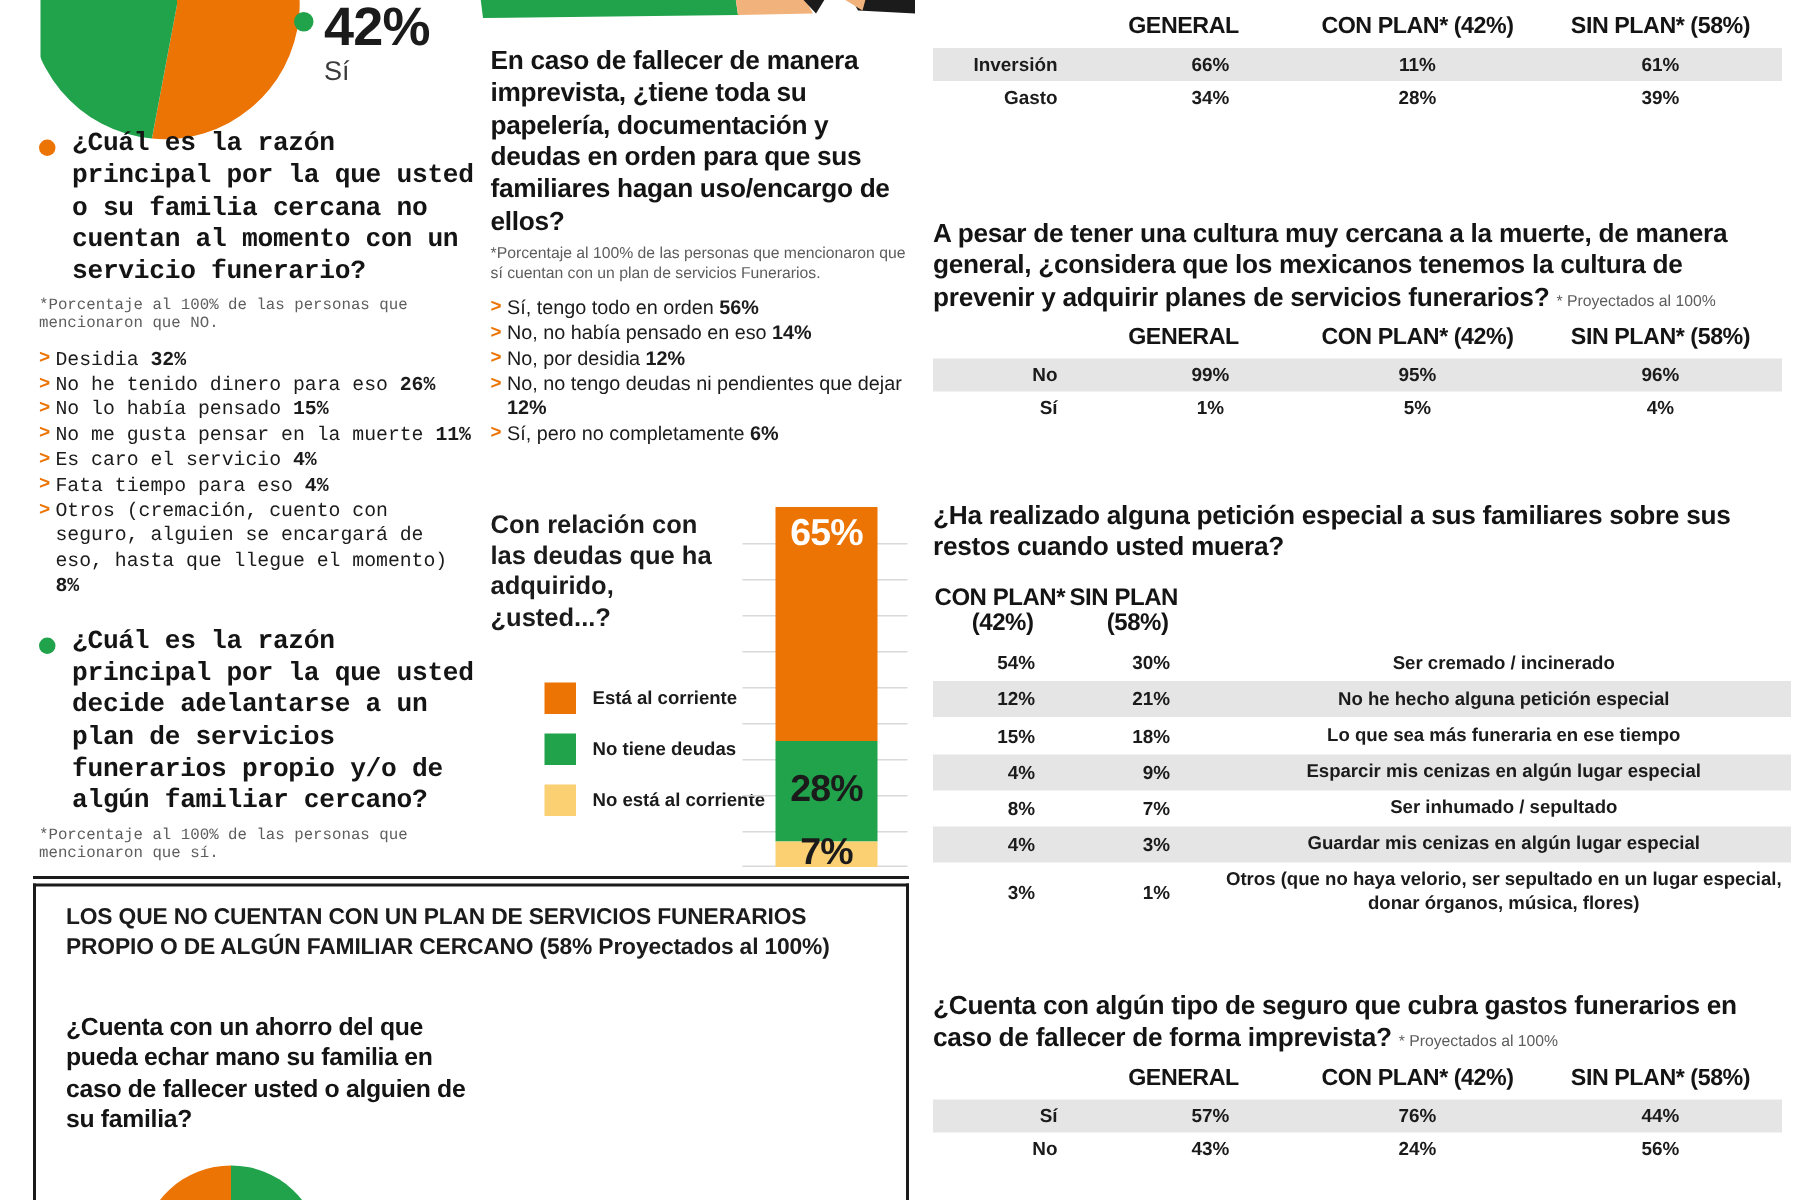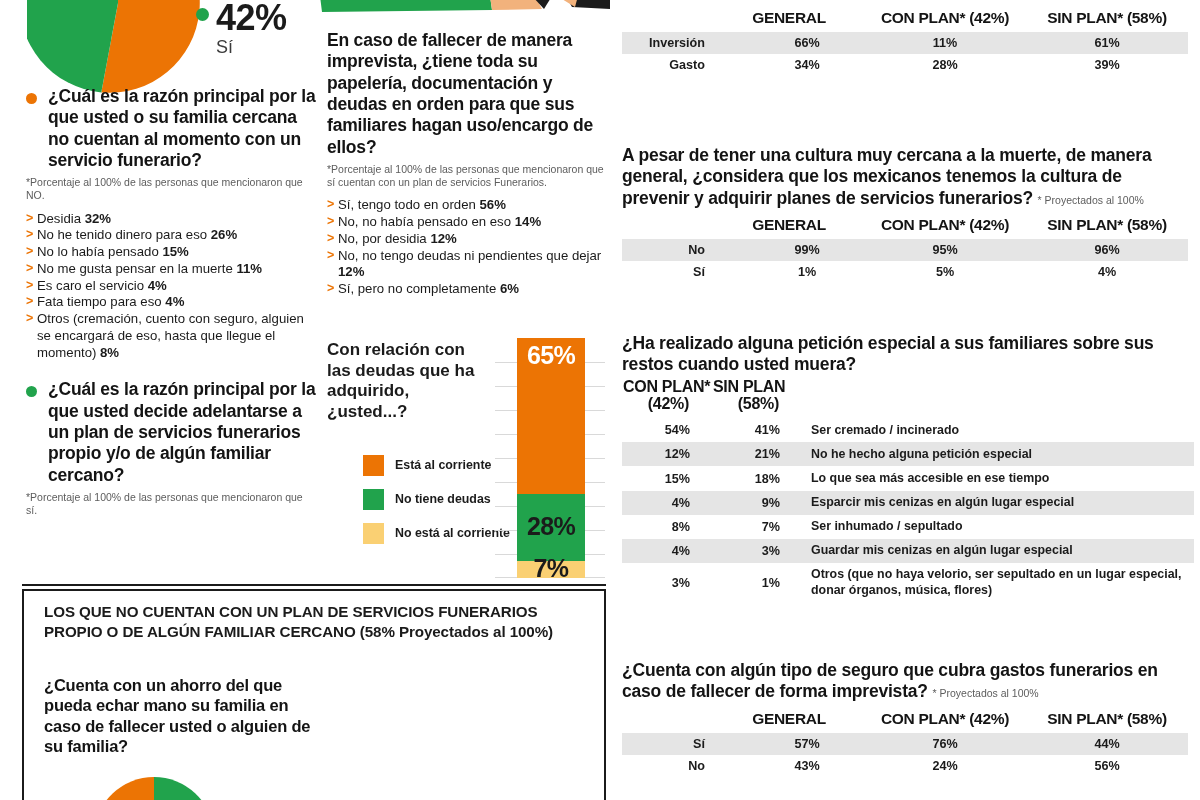--- a/index.html
+++ b/index.html
@@ -65,20 +65,21 @@
   }
   ul.arrow-orange li::before { color: #ec7404; }
   ul.arrow-green  li::before { color: #21a34c; }
   ul.arrow-list b { font-weight: bold; }
 
   
   #left-col {
     position: absolute;
     left: 26px; top: 0;
     width: 290px;
+    font-family: Liberation Mono, monospace;
   }
 
   .pie-legend-row {
     position: absolute;
     left: 196px; top: 0px;
     display: flex;
     align-items: flex-start;
   }
   .legend-dot {
     width: 13px; height: 13px;
@@ -263,21 +264,21 @@
     font-size: 12.6px;
     font-weight: bold;
   }
   table.tbl td.v1 { text-align: center; padding-left: 36px; }
   tr.stripe td { background: #e5e5e5; }
 
   
   table.ptbl {
     border-collapse: collapse;
     width: 566px;
-    margin-top: 1px;
+    margin-top: 13px;
     table-layout: fixed;
   }
   table.ptbl th {
     font-size: 16px;
     font-weight: bold;
     letter-spacing: -0.3px;
     color: #141414;
     vertical-align: top;
     padding-bottom: 6px;
     line-height: 1.08;
@@ -286,21 +287,21 @@
   table.ptbl th.pc1 { width: 88px; text-align: left; }
   table.ptbl th.pc2 { width: 390px; }
   table.ptbl td {
     font-size: 12.6px;
     font-weight: bold;
     padding: 4.5px 0;
     color: #1b1b1b;
   }
   table.ptbl td.pv { text-align: right; padding-right: 22px; }
   table.ptbl td.ptxt {
-    text-align: left;
+    text-align: center;
     padding-left: 9px;
     font-size: 12.4px;
     line-height: 1.22;
   }
   .sub2 { display: block; text-align: right; padding-right: 22px; }
 
   .hr-top {
     position: absolute;
     left: 22px; top: 584px;
     width: 584px; height: 2px;
@@ -503,32 +504,32 @@
         <th class="pc1">
           <span>SIN PLAN</span>
           <span class="sub2">(58%)</span>
         </th>
         <th class="pc2"></th>
       </tr>
         </thead>
       <tbody id="t3-body">
           <tr>
             <td class="pv">54%</td>
-            <td class="pv">41%</td>
+            <td class="pv">30%</td>
             <td class="ptxt">Ser cremado / incinerado</td>
           </tr>
           <tr class="stripe">
             <td class="pv">12%</td>
             <td class="pv">21%</td>
             <td class="ptxt">No he hecho alguna petición especial</td>
           </tr>
           <tr>
             <td class="pv">15%</td>
             <td class="pv">18%</td>
-            <td class="ptxt">Lo que sea más accesible en ese tiempo</td>
+            <td class="ptxt">Lo que sea más funeraria en ese tiempo</td>
           </tr>
           <tr class="stripe">
             <td class="pv">4%</td>
             <td class="pv">9%</td>
             <td class="ptxt">Esparcir mis cenizas en algún lugar especial</td>
           </tr>
           <tr>
             <td class="pv">8%</td>
             <td class="pv">7%</td>
             <td class="ptxt">Ser inhumado / sepultado</td>

